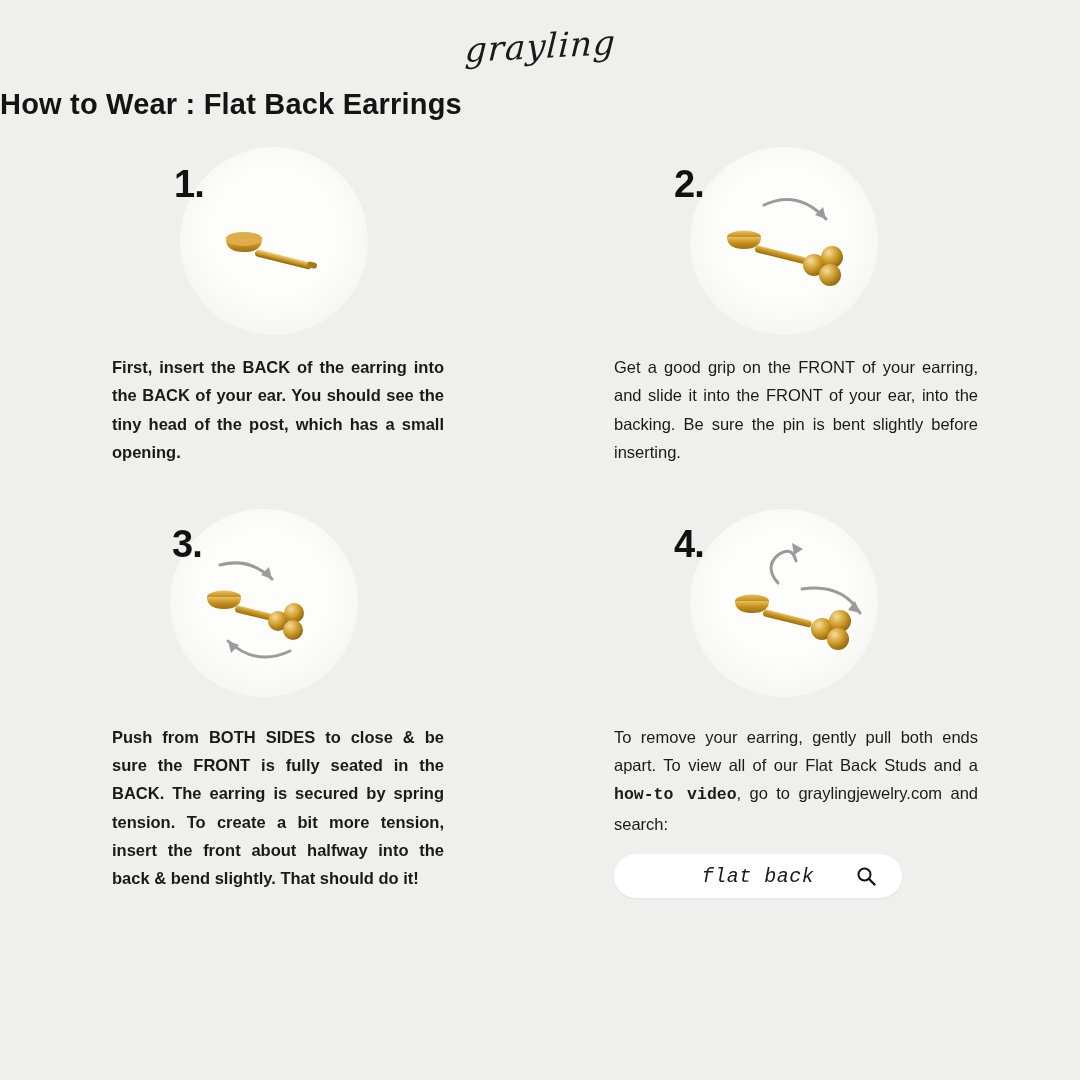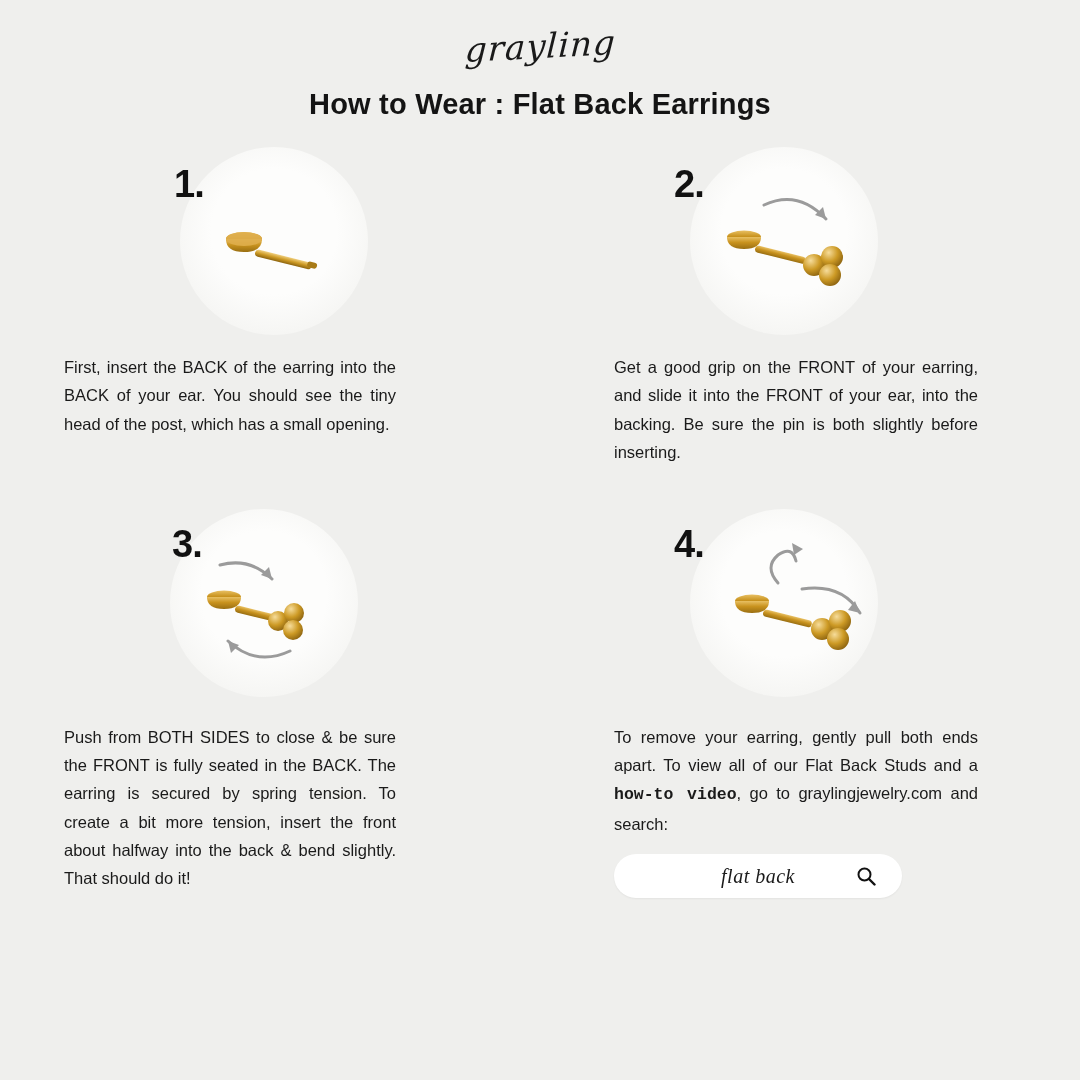--- a/index.html
+++ b/index.html
@@ -28,21 +28,21 @@
     font-size: 34px;
     letter-spacing: 1px;
     color: #1a1a1a;
     display: inline-block;
     transform: rotate(-3deg) skewX(-6deg);
     font-weight: 400;
   }
 
   
   .title {
-    text-align: center;
+    text-align: left;
     font-size: 29px;
     font-weight: bold;
     letter-spacing: 0.2px;
     margin-top: 22px;
     color: #141414;
   }
 
   .intro {
     width: 790px;
     margin: 18px auto 0 auto;
@@ -100,21 +100,21 @@
   .step-2 .art { left: 166px; top: 22px; }
   .step-3 .art { left: 186px; top: 20px; }
   .step-4 .art { left: 166px; top: 14px; }
 
   .caption {
     font-size: 16.5px;
     line-height: 1.72;
     text-align: justify;
     color: #1a1a1a;
   }
-  .step-1 .caption, .step-3 .caption { width: 332px; margin-left: 64px; }
+  .step-1 .caption, .step-3 .caption { width: 332px; margin-left: 112px; font-weight: bold; }
   .step-2 .caption, .step-4 .caption { width: 364px; margin-left: 74px; }
 
   .row1 .art-wrap { height: 212px; }
   .row2 { margin-top: 36px; }
 
   .caption b { font-weight: bold; font-family: Liberation Mono, monospace; }
 
   
   .search-pill {
     margin-top: 16px;
@@ -123,21 +123,21 @@
     height: 44px;
     background: #ffffff;
     border-radius: 24px;
     display: flex;
     align-items: center;
     justify-content: center;
     position: relative;
     box-shadow: 0 1px 2px rgba(0,0,0,0.05);
   }
   .search-text {
-    font-family: Liberation Serif, serif;
+    font-family: Liberation Mono, monospace;
     font-style: italic;
     font-size: 20px;
     color: #1a1a1a;
     letter-spacing: 0.5px;
   }
   .search-icon {
     position: absolute;
     right: 26px;
     top: 50%;
     transform: translateY(-50%);
@@ -216,21 +216,21 @@
             <path d="M21 74 q0 12 17 12 q17 0 17 -12 z" fill="url(#g2)"></path>
 
             <rect x="50" y="82" width="52" height="7" rx="3.5" transform="rotate(14 50 82)" fill="url(#g2)"></rect>
 
             <circle cx="108" cy="102" r="11" fill="url(#bead)"></circle>
             <circle cx="126" cy="94" r="11" fill="url(#bead)"></circle>
             <circle cx="124" cy="112" r="11" fill="url(#bead)"></circle>
           </svg>
         </div>
       </div>
-      <div class="caption">Get a good grip on the FRONT of your earring, and slide it into the FRONT of your ear, into the backing. Be sure the pin is both slightly before inserting.</div>
+      <div class="caption">Get a good grip on the FRONT of your earring, and slide it into the FRONT of your ear, into the backing. Be sure the pin is bent slightly before inserting.</div>
     </div>
 
     <div class="step step-3 row2">
       <div class="art-wrap">
         <div class="circle"></div>
         <div class="step-num">3.</div>
         <div class="art">
           <svg width="190" height="170" viewBox="0 0 190 170">
             <defs>
               <linearGradient id="g3" x1="0" y1="0" x2="0" y2="1">

